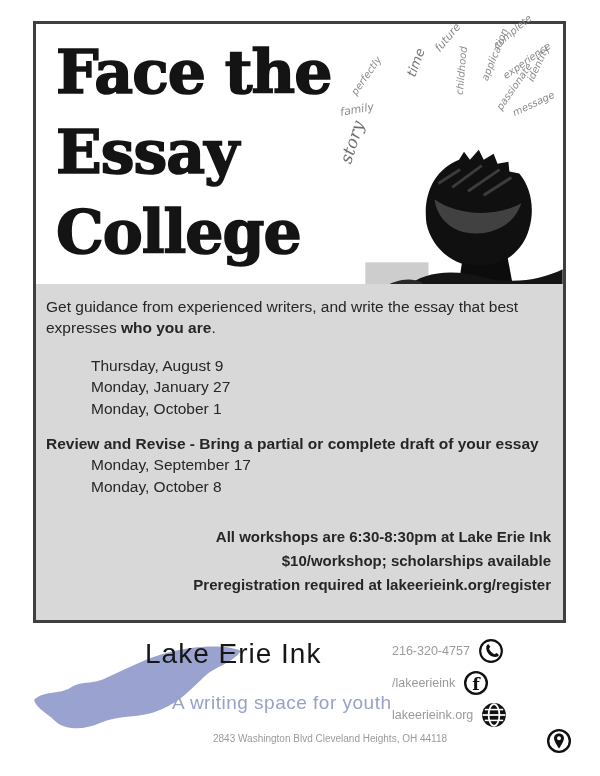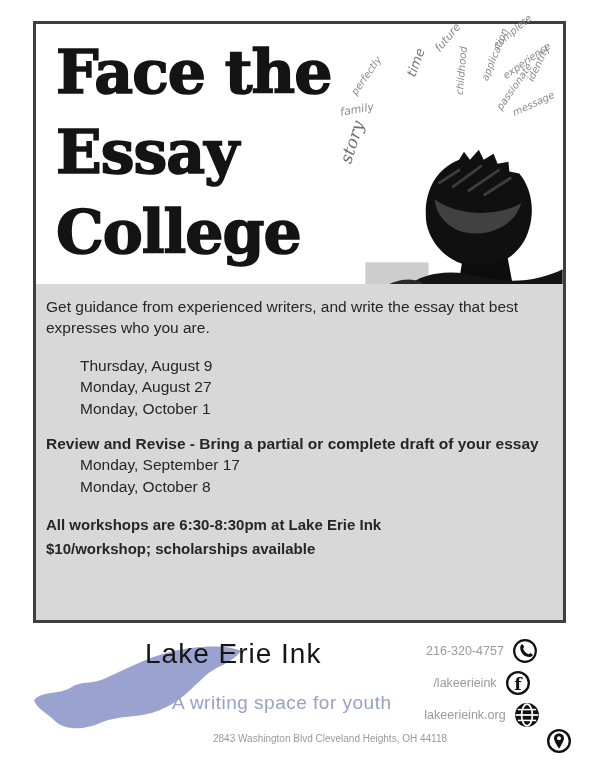--- a/index.html
+++ b/index.html
@@ -33,37 +33,37 @@
   .w8{left:177px;top:74px;font-size:10px;transform:rotate(-25deg);}
   .w9{left:153px;top:57px;font-size:10px;transform:rotate(-55deg);}
   .w10{left:97px;top:7px;font-size:11px;transform:rotate(-50deg);}
   .w11{left:185px;top:34px;font-size:10px;transform:rotate(-65deg);}
 
   
   .panel{position:absolute;left:0;bottom:0;width:100%;height:336px;background:#d8d8d8;
          box-sizing:border-box;padding:12px 12px 0 10px;font-size:15.5px;
          line-height:1.38;color:#262626;z-index:3;}
   .intro{margin:0 0 16px 0;width:502px;}
-  .intro b{font-weight:normal;margin-top:6px;}
+  .intro b{font-weight:bold;margin-top:6px;}
   .ws-heading{font-weight:bold;margin:0;}
-  .ws-dates{margin-left:34px;}
+  .ws-dates{margin-left:45px;}
   .ws-gap{height:14px;}
-  .details{margin-top:16px;text-align:left;font-weight:bold;font-size:15px;
+  .details{margin-top:28px;text-align:right;font-weight:bold;font-size:15px;
            line-height:1.6;}
 
   
   .lake-svg{position:absolute;left:30px;top:642px;width:215px;height:95px;}
   .logo-text{position:absolute;left:145px;top:638px;font-size:28px;color:#161616;
              letter-spacing:1px;z-index:4;font-family:Liberation Sans, sans-serif;}
   .tagline{position:absolute;left:172px;top:692px;font-size:19px;color:#98a1c6;
            letter-spacing:0.5px;z-index:4;}
   .address{position:absolute;left:213px;top:733px;font-size:10px;color:#9a9a9a;z-index:4;}
 
   .contacts{position:absolute;right:28px;top:638px;width:180px;z-index:4;}
-  .contact-row{display:flex;justify-content:center;align-items:center;gap:8px;
+  .contact-row{display:flex;justify-content:flex-start;align-items:center;gap:8px;
                height:26px;margin-bottom:6px;}
   .contact-label{font-size:12.5px;color:#9a9a9a;white-space:nowrap;}
   .cicon{width:26px;height:26px;flex:0 0 26px;}
   .pin-wrap{position:absolute;right:28px;top:728px;z-index:4;}
 </style>
 </head>
 <body>
 
 <div class="page">
 
@@ -103,38 +103,39 @@
         <path d="M18,150 C30,141 46,139 57,144 L60,150 Z" fill="#2a2a2a"></path>
       </svg>
     </div>
 
     <div class="panel">
       <p class="intro"><span>Get guidance from experienced writers, and write the essay that best expresses </span><b>who you are</b><span>.</span></p>
 
       <div>
         <div class="ws-dates">
           <div>Thursday, August 9</div>
-          <div>Monday, August 27</div>
+          <div>Monday, January 27</div>
           <div>Monday, October 1</div>
         </div>
       </div>
 
       <div class="ws-gap"></div>
 
       <div>
         <div class="ws-heading">Review and Revise - Bring a partial or complete draft of your essay</div>
         <div class="ws-dates">
           <div>Monday, September 17</div>
           <div>Monday, October 8</div>
         </div>
       </div>
 
       <div class="details">
         <div>All workshops are 6:30-8:30pm at Lake Erie Ink</div>
         <div>$10/workshop; scholarships available</div>
+        <div>Preregistration required at lakeerieink.org/register</div>
       </div>
     </div>
   </div>
 
   <svg class="lake-svg" viewBox="0 0 215 95" xmlns="http://www.w3.org/2000/svg">
     <path d="M4,58 C14,48 28,53 40,46 C52,38 62,43 76,36 C96,27 116,16 140,10
              C164,4 196,2 211,9 C201,22 186,24 175,34 C160,48 150,60 130,68
              C110,77 90,72 70,81 C55,88 34,89 24,78 C17,71 7,67 4,58 Z" fill="#9aa3cf"></path>
   </svg>
 

